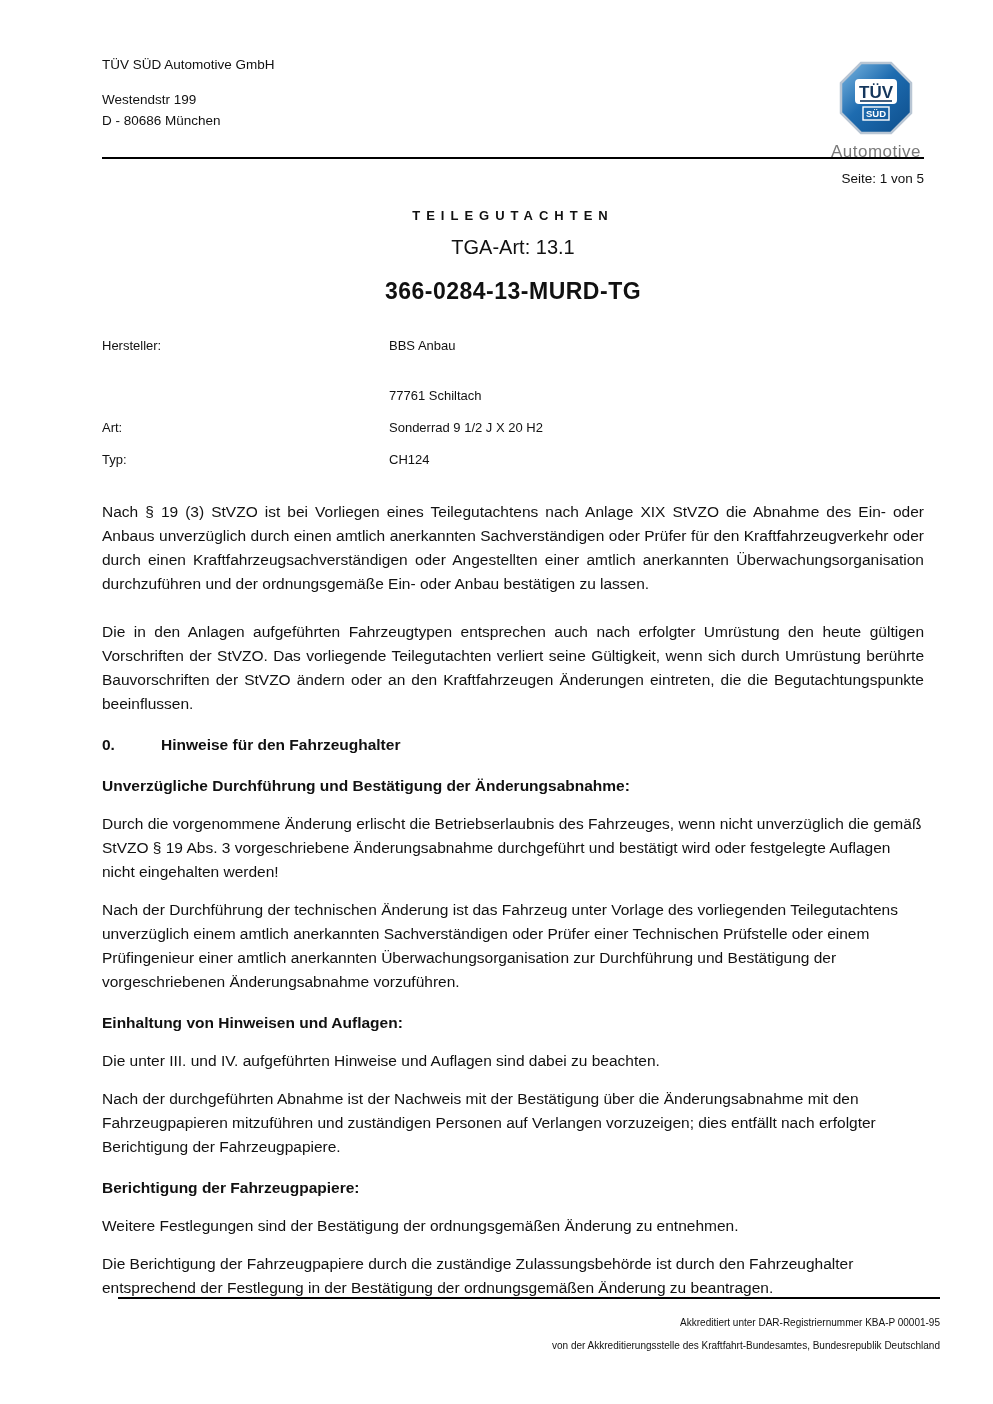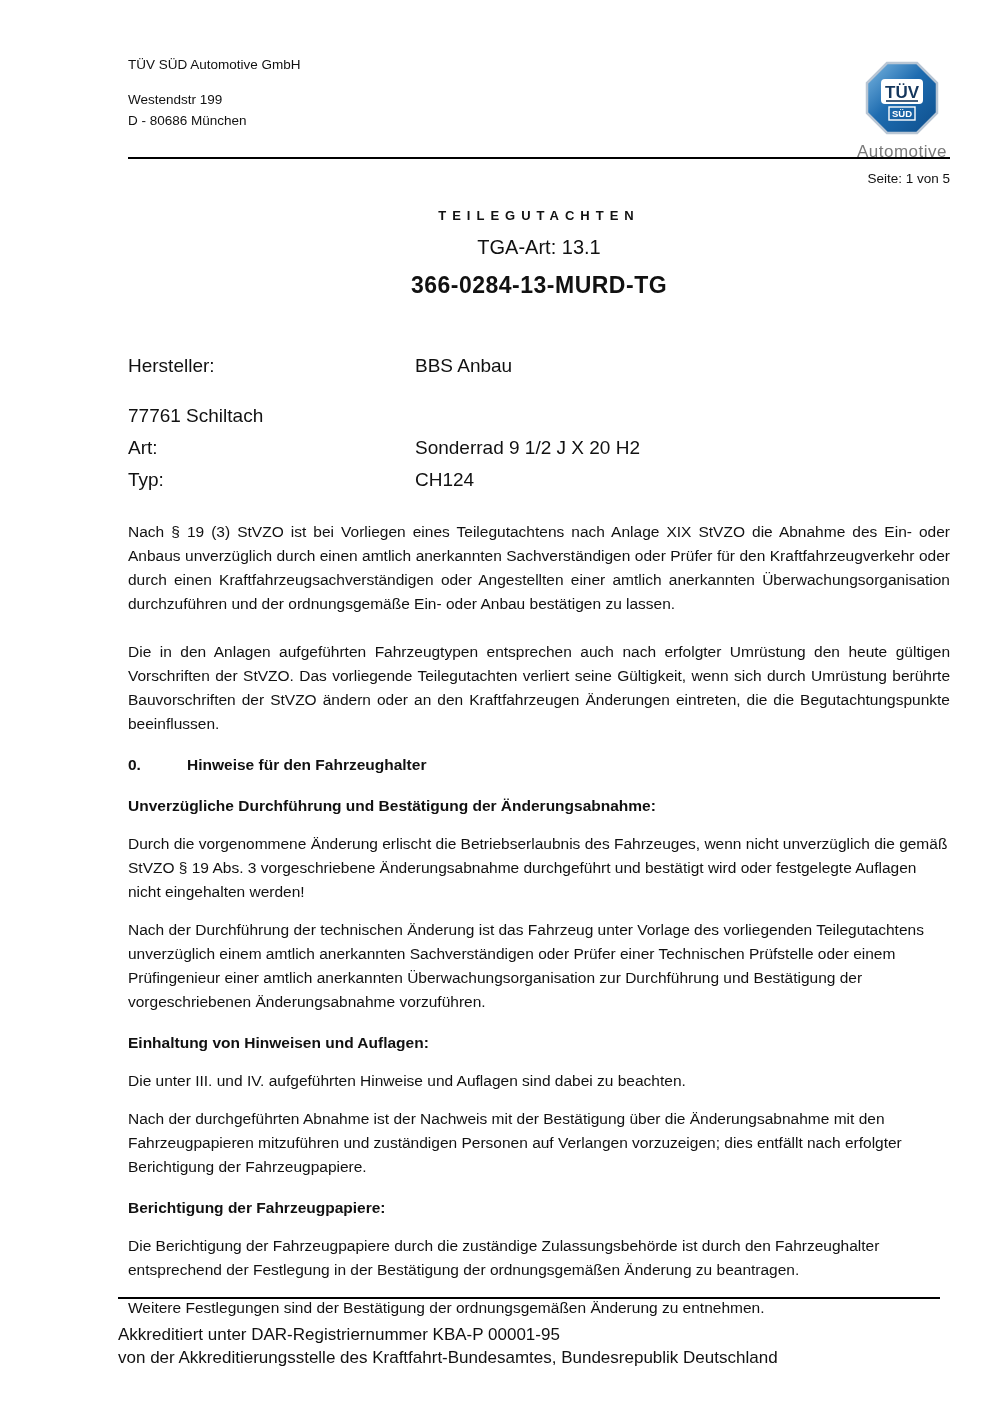--- a/index.html
+++ b/index.html
@@ -9,21 +9,21 @@
     width: 993px;
     height: 1404px;
     margin: 0 auto;
     background: #ffffff;
     font-family: "Liberation Sans", sans-serif;
     color: #111;
     overflow: hidden;
   }
   .content {
     position: absolute;
-    left: 128px;
+    left: 102px;
     width: 822px;
     top: 0;
   }
   
   .company-name { margin-top: 57px; font-size: 13.5px; }
   .address { margin-top: 17px; font-size: 13.5px; line-height: 21px; }
   .logo-wrap {
     position: absolute;
     top: 60px;
     right: 0;
@@ -37,49 +37,49 @@
   
   .title-main {
     text-align: center; margin-top: 22px;
     font-size: 13px; font-weight: bold; letter-spacing: 6px;
   }
   .title-sub {
     text-align: center; margin-top: 13px;
     font-size: 20px; font-weight: normal;
   }
   .doc-number {
-    text-align: center; margin-top: 13px;
+    text-align: center; margin-top: 19px;
     font-size: 23px; font-weight: bold; letter-spacing: .5px;
   }
 
   
-  .details { margin-top: 51px; font-size: 19px; }
+  .details { margin-top: 25px; font-size: 13px; }
   .detail-row { display: flex; line-height: 32px; }
-  .detail-row.gap-above { margin-top: 18px; flex-direction: column; }
+  .detail-row.gap-above { margin-top: 18px; }
   .detail-label { width: 287px; flex: none; }
   .detail-value { flex: 1; }
 
   
   .body-text { margin-top: 5px; font-size: 15.5px; line-height: 24px; }
   .para { margin-top: 14px; }
   .para.justify { text-align: justify; margin-top: 24px; }
   .section-heading { display: flex; font-weight: bold; margin-top: 17px; }
   .section-number { width: 59px; flex: none; }
   .sub-heading { font-weight: bold; margin-top: 17px; }
 
   
   .footer {
     position: absolute;
     left: 118px;
     width: 822px;
     top: 1297px;
     border-top: 2px solid #000;
-    padding-top: 24px;
-    text-align: left;
-    font-size: 17px;
+    padding-top: 12px;
+    text-align: right;
+    font-size: 10px;
     line-height: 23px;
   }
 </style>
 </head>
 <body>
 
 <div class="page">
   <div class="content">
 
     <div class="company-name">TÜV SÜD Automotive GmbH</div>
@@ -146,23 +146,23 @@
       <div class="sub-heading">Unverzügliche Durchführung und Bestätigung der Änderungsabnahme:</div>
       <p class="para">Durch die vorgenommene Änderung erlischt die Betriebserlaubnis des Fahrzeuges, wenn nicht unverzüglich die gemäß StVZO § 19 Abs. 3 vorgeschriebene Änderungsabnahme durchgeführt und bestätigt wird oder festgelegte Auflagen nicht eingehalten werden!</p>
       <p class="para">Nach der Durchführung der technischen Änderung ist das Fahrzeug unter Vorlage des vorliegenden Teilegutachtens unverzüglich einem amtlich anerkannten Sachverständigen oder Prüfer einer Technischen Prüfstelle oder einem Prüfingenieur einer amtlich anerkannten Überwachungsorganisation zur Durchführung und Bestätigung der vorgeschriebenen Änderungsabnahme vorzuführen.</p>
 
       <div class="sub-heading">Einhaltung von Hinweisen und Auflagen:</div>
       <p class="para">Die unter III. und IV. aufgeführten Hinweise und Auflagen sind dabei zu beachten.</p>
 
       <p class="para">Nach der durchgeführten Abnahme ist der Nachweis mit der Bestätigung über die Änderungsabnahme mit den Fahrzeugpapieren mitzuführen und zuständigen Personen auf Verlangen vorzuzeigen; dies entfällt nach erfolgter Berichtigung der Fahrzeugpapiere.</p>
 
       <div class="sub-heading">Berichtigung der Fahrzeugpapiere:</div>
+      <p class="para">Weitere Festlegungen sind der Bestätigung der ordnungsgemäßen Änderung zu entnehmen.</p>
+
       <p class="para">Die Berichtigung der Fahrzeugpapiere durch die zuständige Zulassungsbehörde ist durch den Fahrzeughalter entsprechend der Festlegung in der Bestätigung der ordnungsgemäßen Änderung zu beantragen.</p>
-
-      <p class="para">Weitere Festlegungen sind der Bestätigung der ordnungsgemäßen Änderung zu entnehmen.</p>
     </div>
   </div>
 
   <div class="footer">
     <div>Akkreditiert unter DAR-Registriernummer KBA-P 00001-95</div>
     <div>von der Akkreditierungsstelle des Kraftfahrt-Bundesamtes, Bundesrepublik Deutschland</div>
   </div>
 </div>
 
 </body></html>

